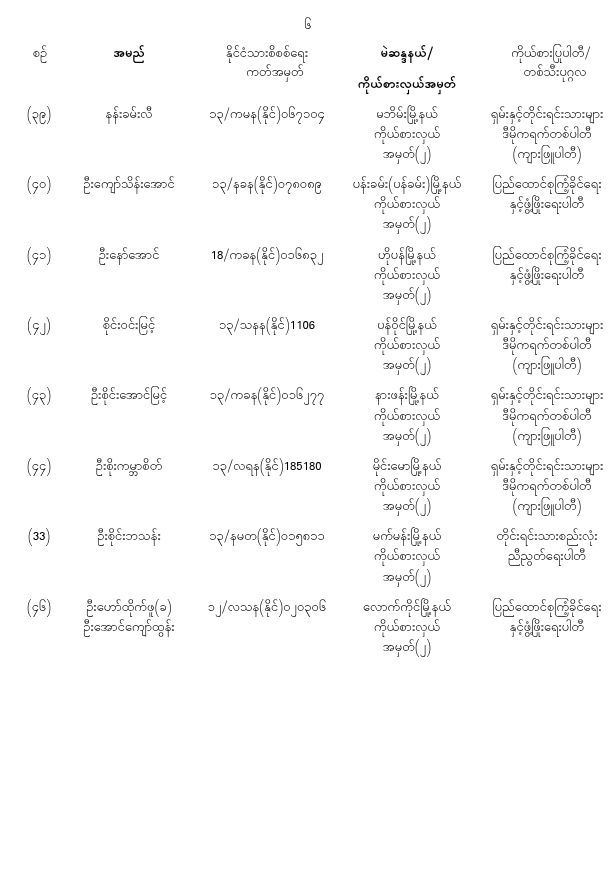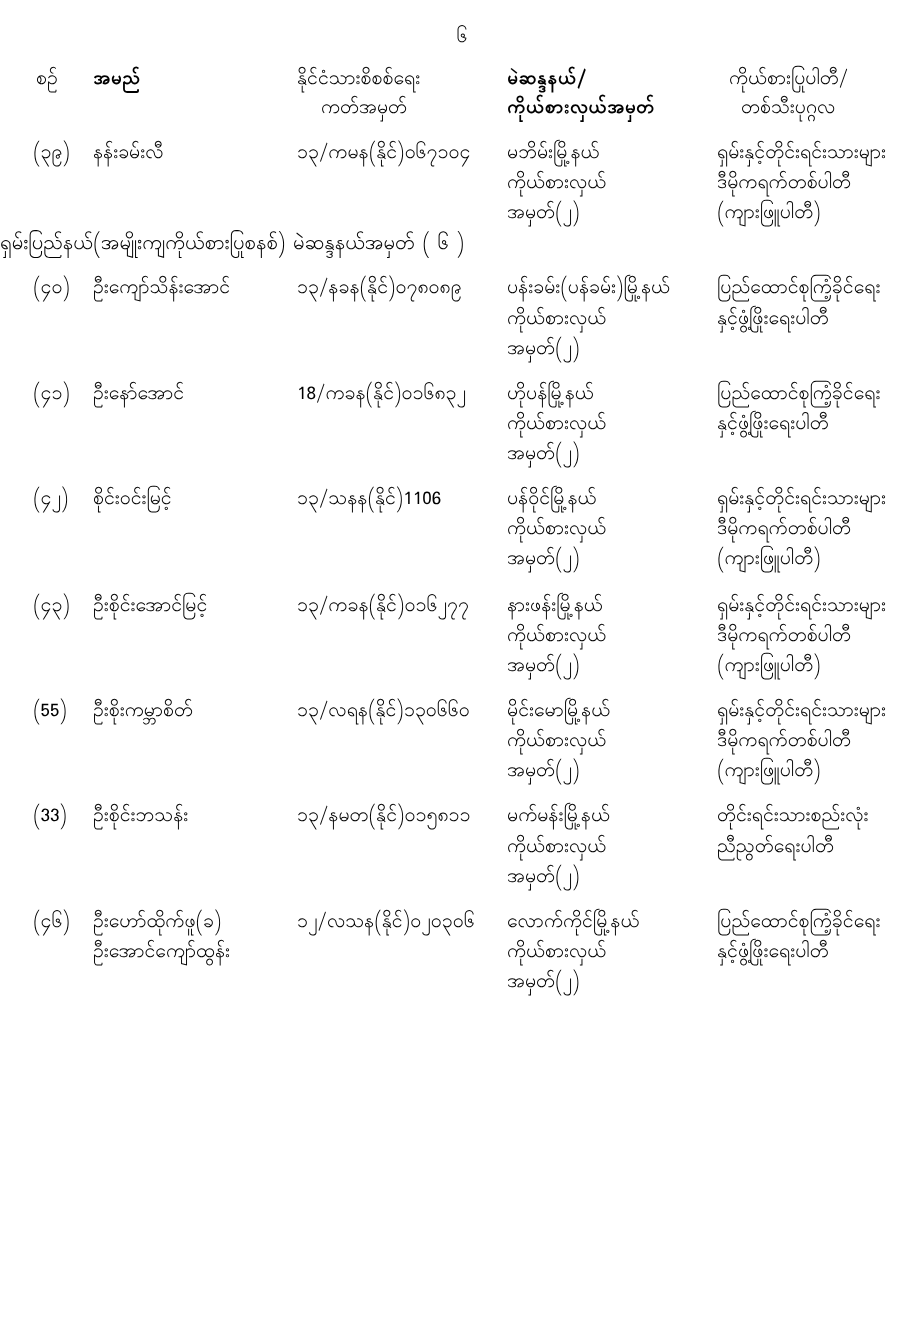--- a/index.html
+++ b/index.html
@@ -31,21 +31,21 @@
   }
   table.doc-table {
     width: 100%;
     border-collapse: collapse;
     table-layout: fixed;
   }
   table.doc-table td, table.doc-table th {
     vertical-align: top;
     padding: 0;
     font-weight: normal;
-    text-align: left;
+    text-align: center;
   }
   
   col.c-no    { width: 56px; }
   col.c-name  { width: 140px; }
   col.c-nrc   { width: 140px; }
   col.c-const { width: 140px; }
   col.c-party { width: 140px; }
 
   .hdr td {
     font-size: 13px;
@@ -55,21 +55,21 @@
   .hdr .h-no     { padding-left: 24px; }
   .hdr .h-name   { padding-left: 6px; font-weight: bold; }
   .hdr .h-nrc    { padding-left: 2px; }
   .hdr .h-const  { padding-left: 2px; font-weight: bold; }
   .hdr .h-party  { padding-left: 2px; }
   .hdr .line2 { display: block; }
 
   .h-nrc .line1 { display:block; padding-left: 0; }
   .h-nrc .line2 { display:block; padding-left: 16px; }
   .h-const .line1 { display:block; }
-  .h-const .line2 { display:block; }
+  .h-const .line2 { display:block;margin-top:12px; }
   .h-party .line1 { display:block; padding-left: 8px; }
   .h-party .line2 { display:block; padding-left: 16px; }
 
   tr.row td {
     font-size: 13px;
     line-height: 1.55;
     padding-top: 10px;
   }
   tr.row td.no     { padding-left: 22px; white-space: nowrap; }
   tr.row td.name   { padding-left: 6px; }
@@ -132,23 +132,20 @@
           <span class="cellline">ကိုယ်စားလှယ်</span>
           <span class="cellline">အမှတ်(၂)</span>
         </td>
         <td class="party">
           <span class="cellline">ရှမ်းနှင့်တိုင်းရင်းသားများ</span>
           <span class="cellline">ဒီမိုကရက်တစ်ပါတီ</span>
           <span class="cellline">(ကျားဖြူပါတီ)</span>
         </td>
       </tr>
 
-      <tr class="section-title">
-        <td colspan="5">ရှမ်းပြည်နယ်(အမျိုးကျကိုယ်စားပြုစနစ်) မဲဆန္ဒနယ်အမှတ် ( ၆ )</td>
-      </tr>
 
       <tr class="row">
         <td class="no">(၄၀)</td>
         <td class="name">
           <span class="cellline">ဦးကျော်သိန်းအောင်</span>
         </td>
         <td class="nrc">
           <span class="cellline">၁၃/နခန(နိုင်)၀၇၈၀၈၉</span>
         </td>
         <td class="const">
@@ -215,26 +212,26 @@
           <span class="cellline">အမှတ်(၂)</span>
         </td>
         <td class="party">
           <span class="cellline">ရှမ်းနှင့်တိုင်းရင်းသားများ</span>
           <span class="cellline">ဒီမိုကရက်တစ်ပါတီ</span>
           <span class="cellline">(ကျားဖြူပါတီ)</span>
         </td>
       </tr>
 
       <tr class="row">
-        <td class="no">(55)</td>
+        <td class="no">(၄၄)</td>
         <td class="name">
           <span class="cellline">ဦးစိုးကမ္ဘာစိတ်</span>
         </td>
         <td class="nrc">
-          <span class="cellline">၁၃/လရန(နိုင်)၁၃၀၆၆၀</span>
+          <span class="cellline">၁၃/လရန(နိုင်)185180</span>
         </td>
         <td class="const">
           <span class="cellline">မိုင်းမောမြို့နယ်</span>
           <span class="cellline">ကိုယ်စားလှယ်</span>
           <span class="cellline">အမှတ်(၂)</span>
         </td>
         <td class="party">
           <span class="cellline">ရှမ်းနှင့်တိုင်းရင်းသားများ</span>
           <span class="cellline">ဒီမိုကရက်တစ်ပါတီ</span>
           <span class="cellline">(ကျားဖြူပါတီ)</span>

